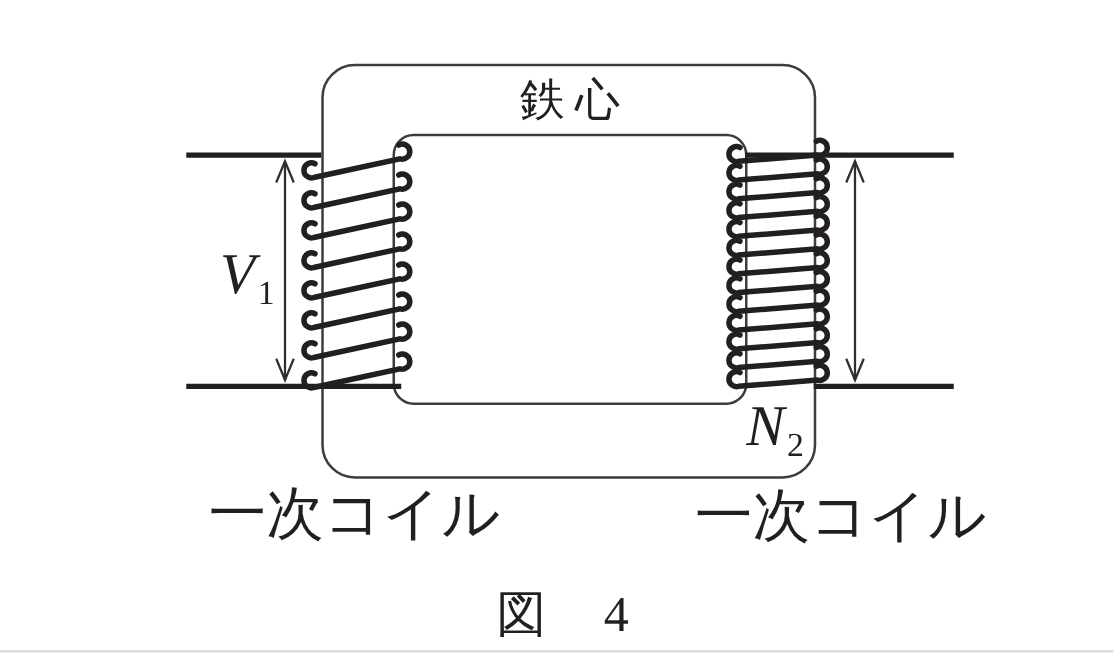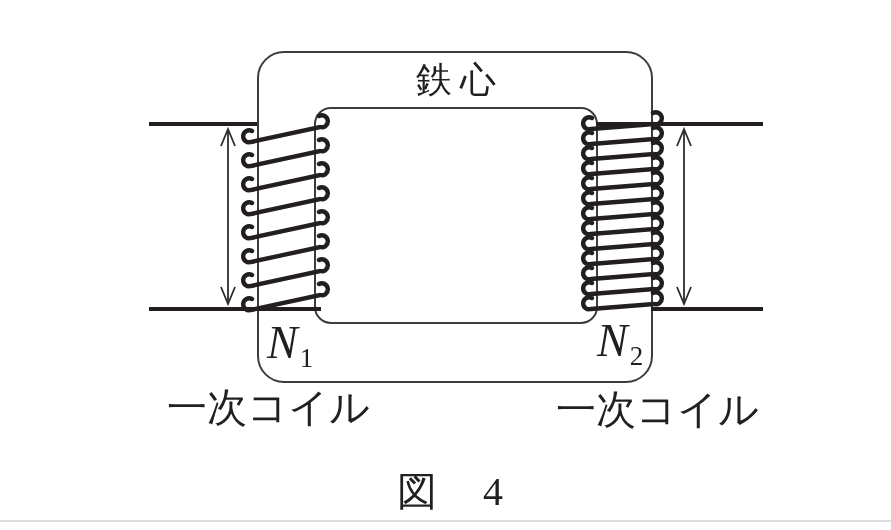--- a/index.html
+++ b/index.html
@@ -2,21 +2,21 @@
 <html><head>
 <meta charset="utf-8">
 <style>
   html,body{margin:0;padding:0;background:#ffffff;}
   .stage{
     position:relative;width:891px;height:528px;background:#ffffff;overflow:hidden;
     font-family:"Liberation Serif","DejaVu Serif",serif;color:#231f20;
   }
   .stage svg{position:absolute;left:0;top:0;}
   .label{position:absolute;white-space:nowrap;line-height:1;}
-  .jp{font-size:40px;letter-spacing:0;}
+  .jp{font-size:46px;letter-spacing:0;}
   .core-label{font-size:36px;letter-spacing:8px;}
   .var{font-size:46px;font-style:italic;}
   .var .sub{font-size:27px;font-style:normal;vertical-align:-9px;margin-left:2px;}
   .caption{font-size:40px;display:flex;column-gap:46px;}
   .bottom-rule{position:absolute;left:0;top:520px;width:891px;height:2px;background:#d9dce0;}
 </style>
 </head>
 <body>
 
 <div class="stage">
@@ -42,23 +42,23 @@
 
     <g stroke="#2e2e2e" stroke-width="1.8" fill="none">
       <line x1="684" y1="129" x2="684" y2="304"></line>
       <polyline points="677,146 684,129 691,146"></polyline>
       <polyline points="677,287 684,304 691,287"></polyline>
     </g>
   </svg>
 
   <div class="label core-label" style="left:416px;top:62px;">鉄心</div>
 
+  <div class="label var" style="left:176px;top:196px;"><span>V</span><span class="sub">1</span></div>
 
 
-  <div class="label var" style="left:267px;top:320px;"><span>N</span><span class="sub">1</span></div>
 
   <div class="label var" style="left:597px;top:318px;"><span>N</span><span class="sub">2</span></div>
 
   <div class="label jp" style="left:167px;top:388px;">一次コイル</div>
 
   <div class="label jp" style="left:556px;top:390px;">一次コイル</div>
 
   <div class="label caption" style="left:397px;top:472px;">
     <span>図</span>
     <span>4</span>

